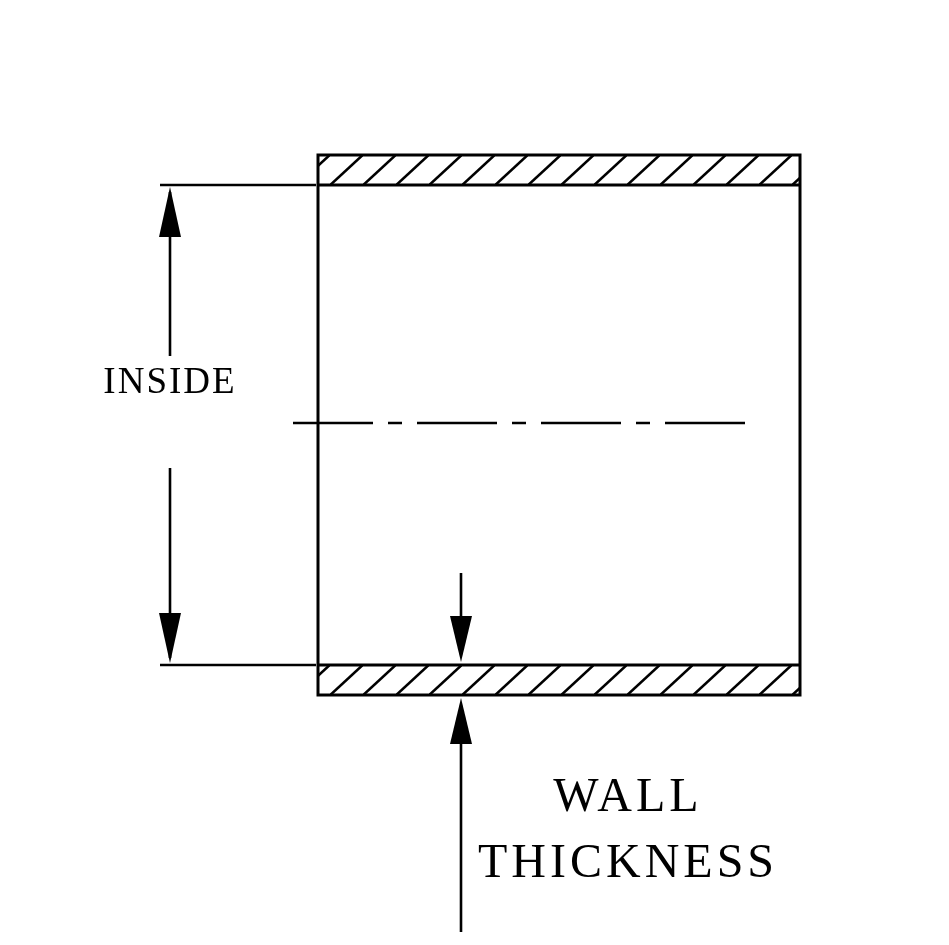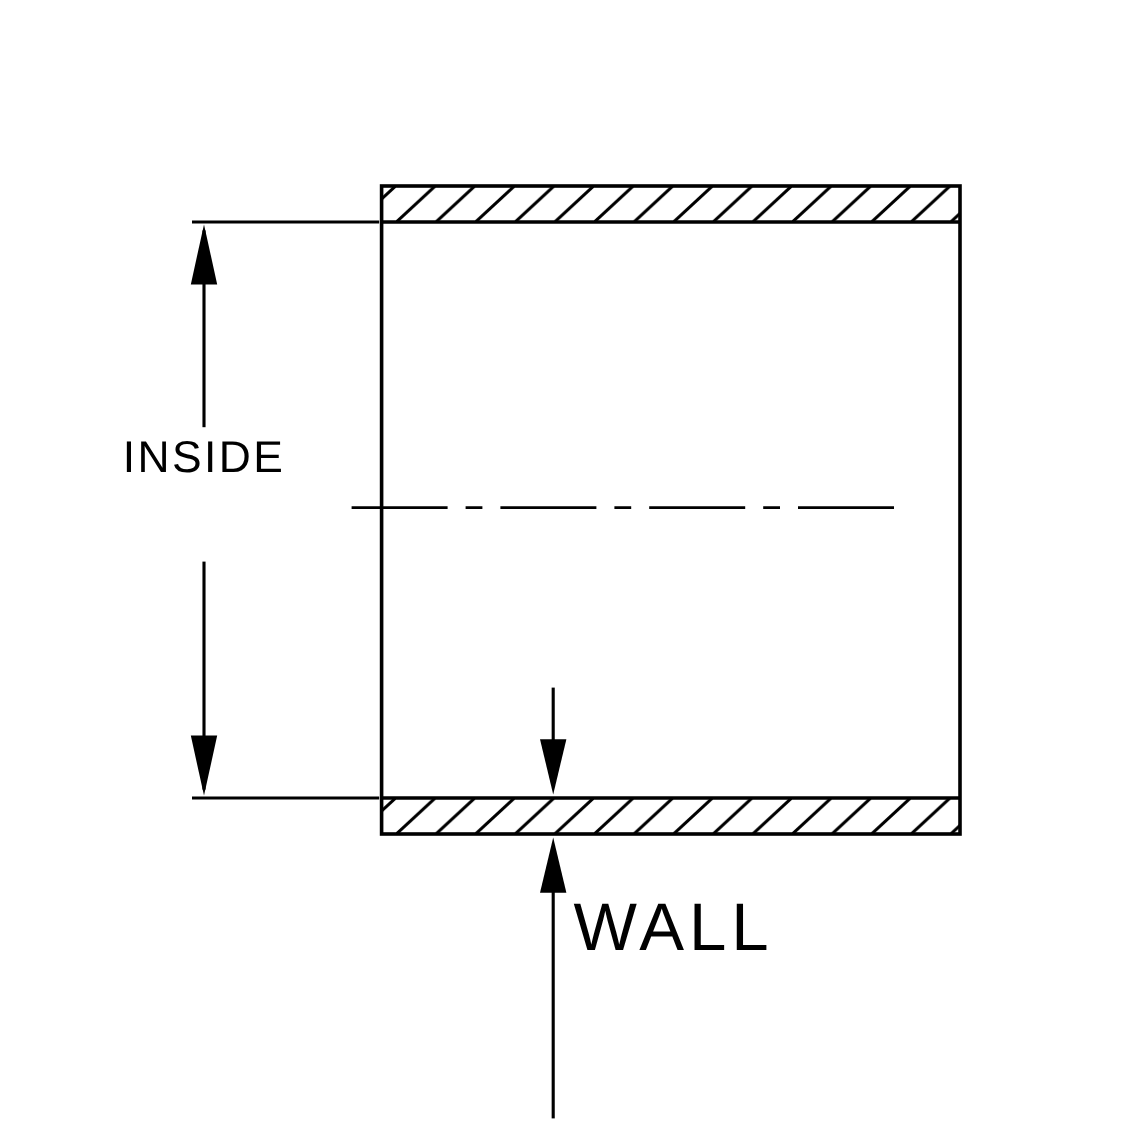--- a/index.html
+++ b/index.html
@@ -7,40 +7,41 @@
   body {
     width: 949px; height: 945px;
     background: var(--bg);
     font-family: "Liberation Sans", sans-serif;
     overflow: hidden;
   }
   .canvas {
     position: relative;
     width: 949px; height: 945px;
     background: var(--bg);
+    font-family: Liberation Serif, serif;
   }
   .canvas svg {
     position: absolute;
     left: 0; top: 0;
     color: var(--line);
   }
   .label {
     position: absolute;
     color: var(--line);
     white-space: nowrap;
   }
   #inside-label {
     left: 20px; top: 352px; width: 300px;
     text-align: center;
     font-size: 37px; line-height: 57px; letter-spacing: 2px;
   }
   #wall-label {
-    left: 478px; top: 740px;
+    left: 478px; top: 762px;
     text-align: center;
-    font-size: 56px; line-height: 66px; letter-spacing: 4px;
+    font-size: 48px; line-height: 66px; letter-spacing: 4px;
   }
 </style>
 </head>
 <body>
 
 <div class="canvas">
 
   <svg width="949" height="945" viewBox="0 0 949 945" xmlns="http://www.w3.org/2000/svg">
     <defs>
       <pattern id="hatch" patternUnits="userSpaceOnUse" width="33" height="30" patternTransform="translate(0,155)">
@@ -70,15 +71,16 @@
     <polygon points="461,698 450,744 472,744" fill="currentColor"></polygon>
     <line x1="461" y1="742" x2="461" y2="932" stroke="currentColor" stroke-width="2.6"></line>
   </svg>
 
   <div class="label" id="inside-label">
     <div>INSIDE</div>
   </div>
 
   <div class="label" id="wall-label">
     <div>WALL</div>
+    <div>THICKNESS</div>
   </div>
 
 </div>
 
 </body></html>

